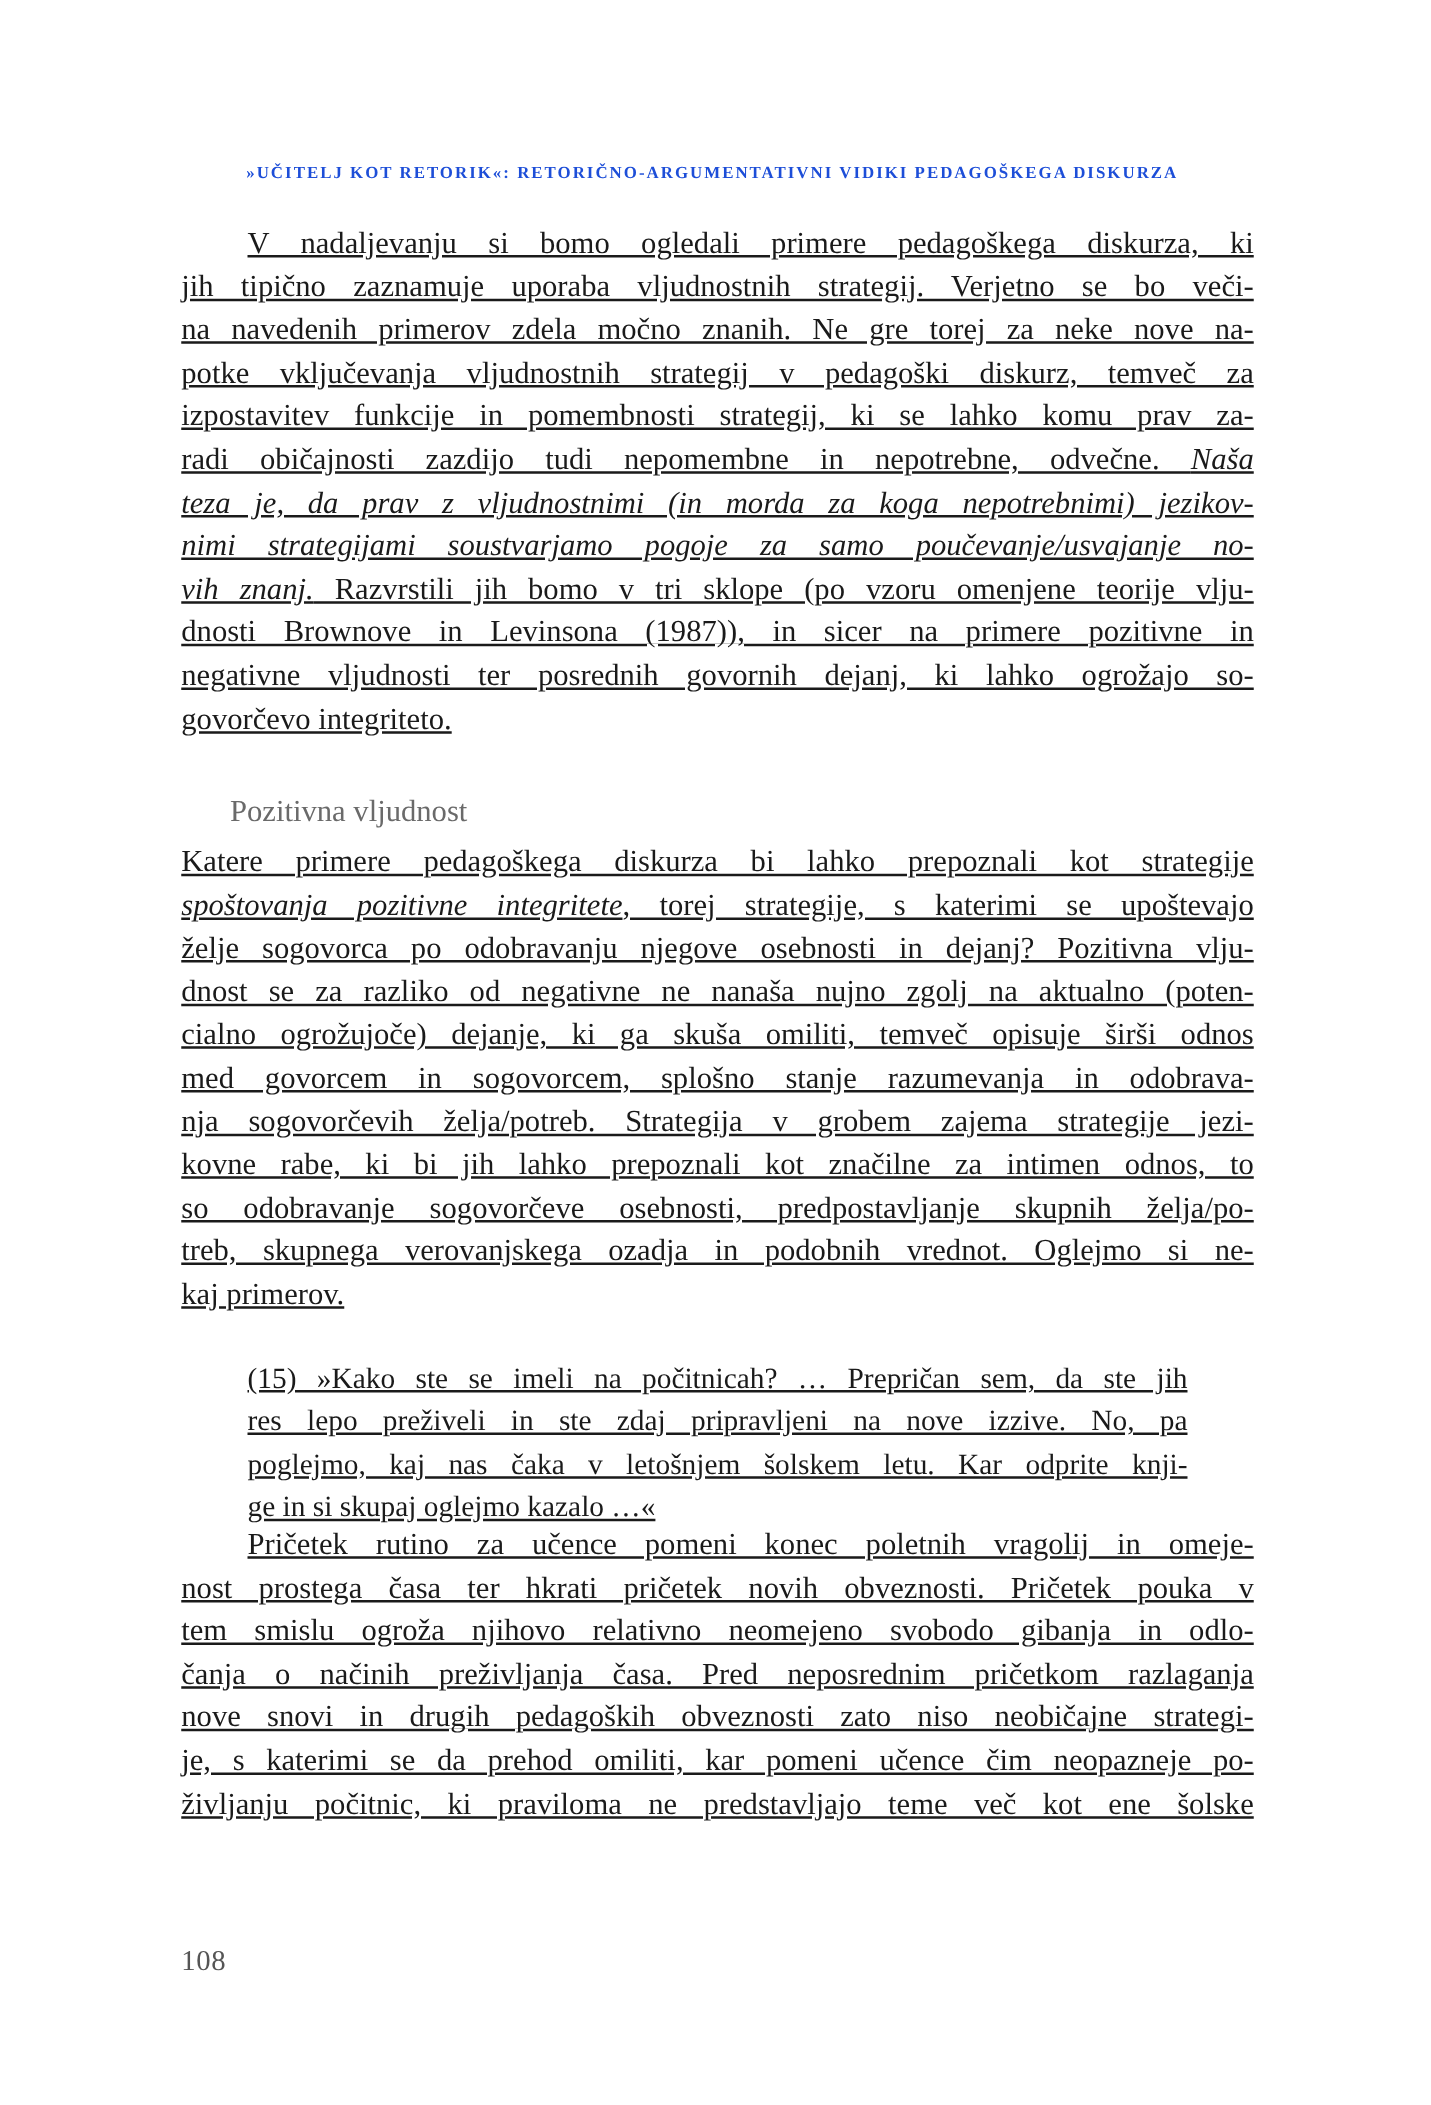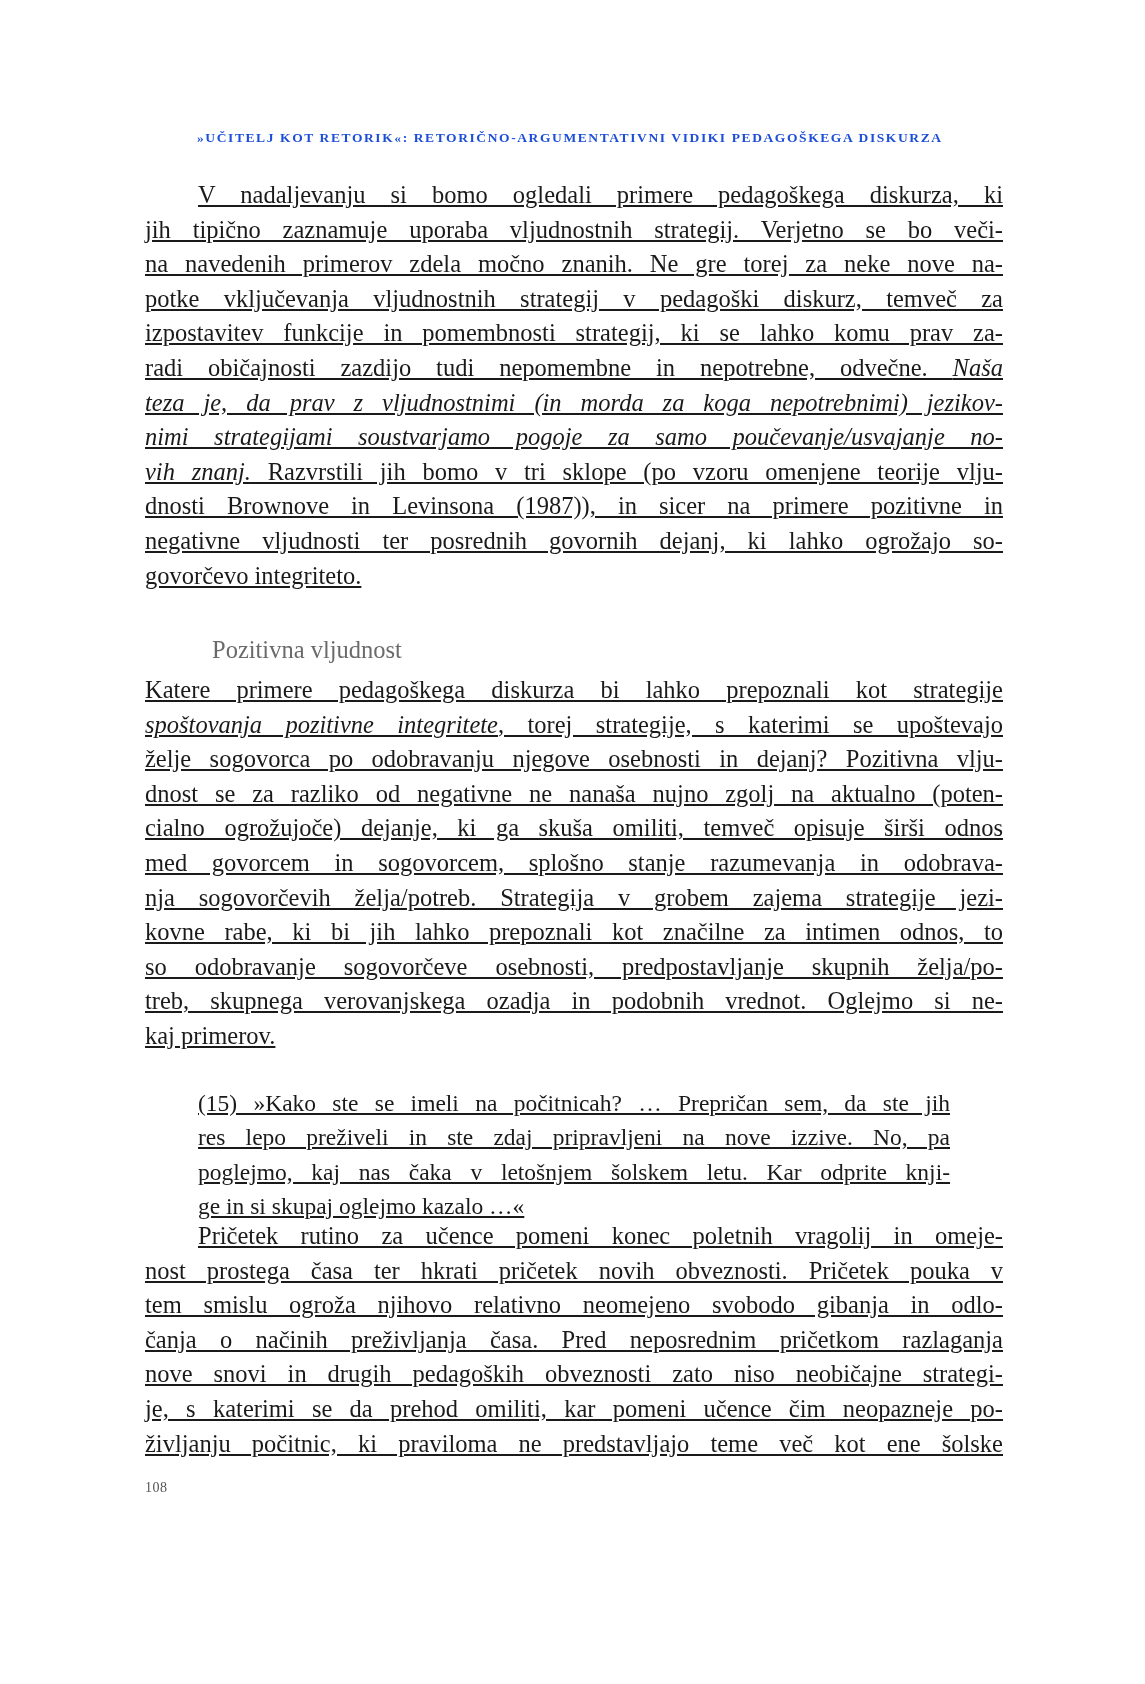--- a/index.html
+++ b/index.html
@@ -5,24 +5,24 @@
   html, body { margin: 0; padding: 0; background: #ffffff; }
   body { width: 1145px; height: 1684px; position: relative; overflow: hidden;
          font-family: "Liberation Serif", "DejaVu Serif", serif; color: #1a1a1a; }
   .running-head { position: absolute; left: 197px; top: 130px; width: 760px;
          font-size: 13.5px; letter-spacing: 1.6px; color: #1d4ed8; white-space: nowrap; font-weight: bold; }
   .block { position: absolute; left: 145px; width: 858px; }
   .line { display: block; height: 34.6px; line-height: 34.6px; font-size: 24.5px;
           text-align: justify; text-align-last: justify; white-space: nowrap; overflow: visible; text-decoration: underline; }
   .line.last { text-align-last: left; }
   .line.indent { padding-left: 53px; }
-  .heading { position: absolute; left: 212px; top: 636px; font-size: 24.5px; color: #6a6a6a; }
+  .heading { position: absolute; left: 184px; top: 636px; font-size: 24.5px; color: #6a6a6a; }
   .quote { position: absolute; left: 198px; width: 752px; margin-top: 12px; }
   .quote .line { font-size: 23.5px; height: 34.3px; line-height: 34.3px; }
-  .page-number { position: absolute; left: 145px; top: 1480px; font-size: 14px; color: #555; letter-spacing: 0.5px; }
+  .page-number { position: absolute; left: 145px; top: 1556px; font-size: 23px; color: #555; letter-spacing: 0.5px; }
   i, em { font-style: italic; }
 </style>
 </head>
 <body>
 
 <div class="running-head">»UČITELJ KOT RETORIK«: RETORIČNO-ARGUMENTATIVNI VIDIKI PEDAGOŠKEGA DISKURZA</div>
 
 <div class="block" style="top:178px;">
   <span class="line indent"><span>V nadaljevanju si bomo ogledali primere pedagoškega diskurza, ki</span></span>
   <span class="line"><span>jih tipično zaznamuje uporaba vljudnostnih strategij. Verjetno se bo veči-</span></span>

